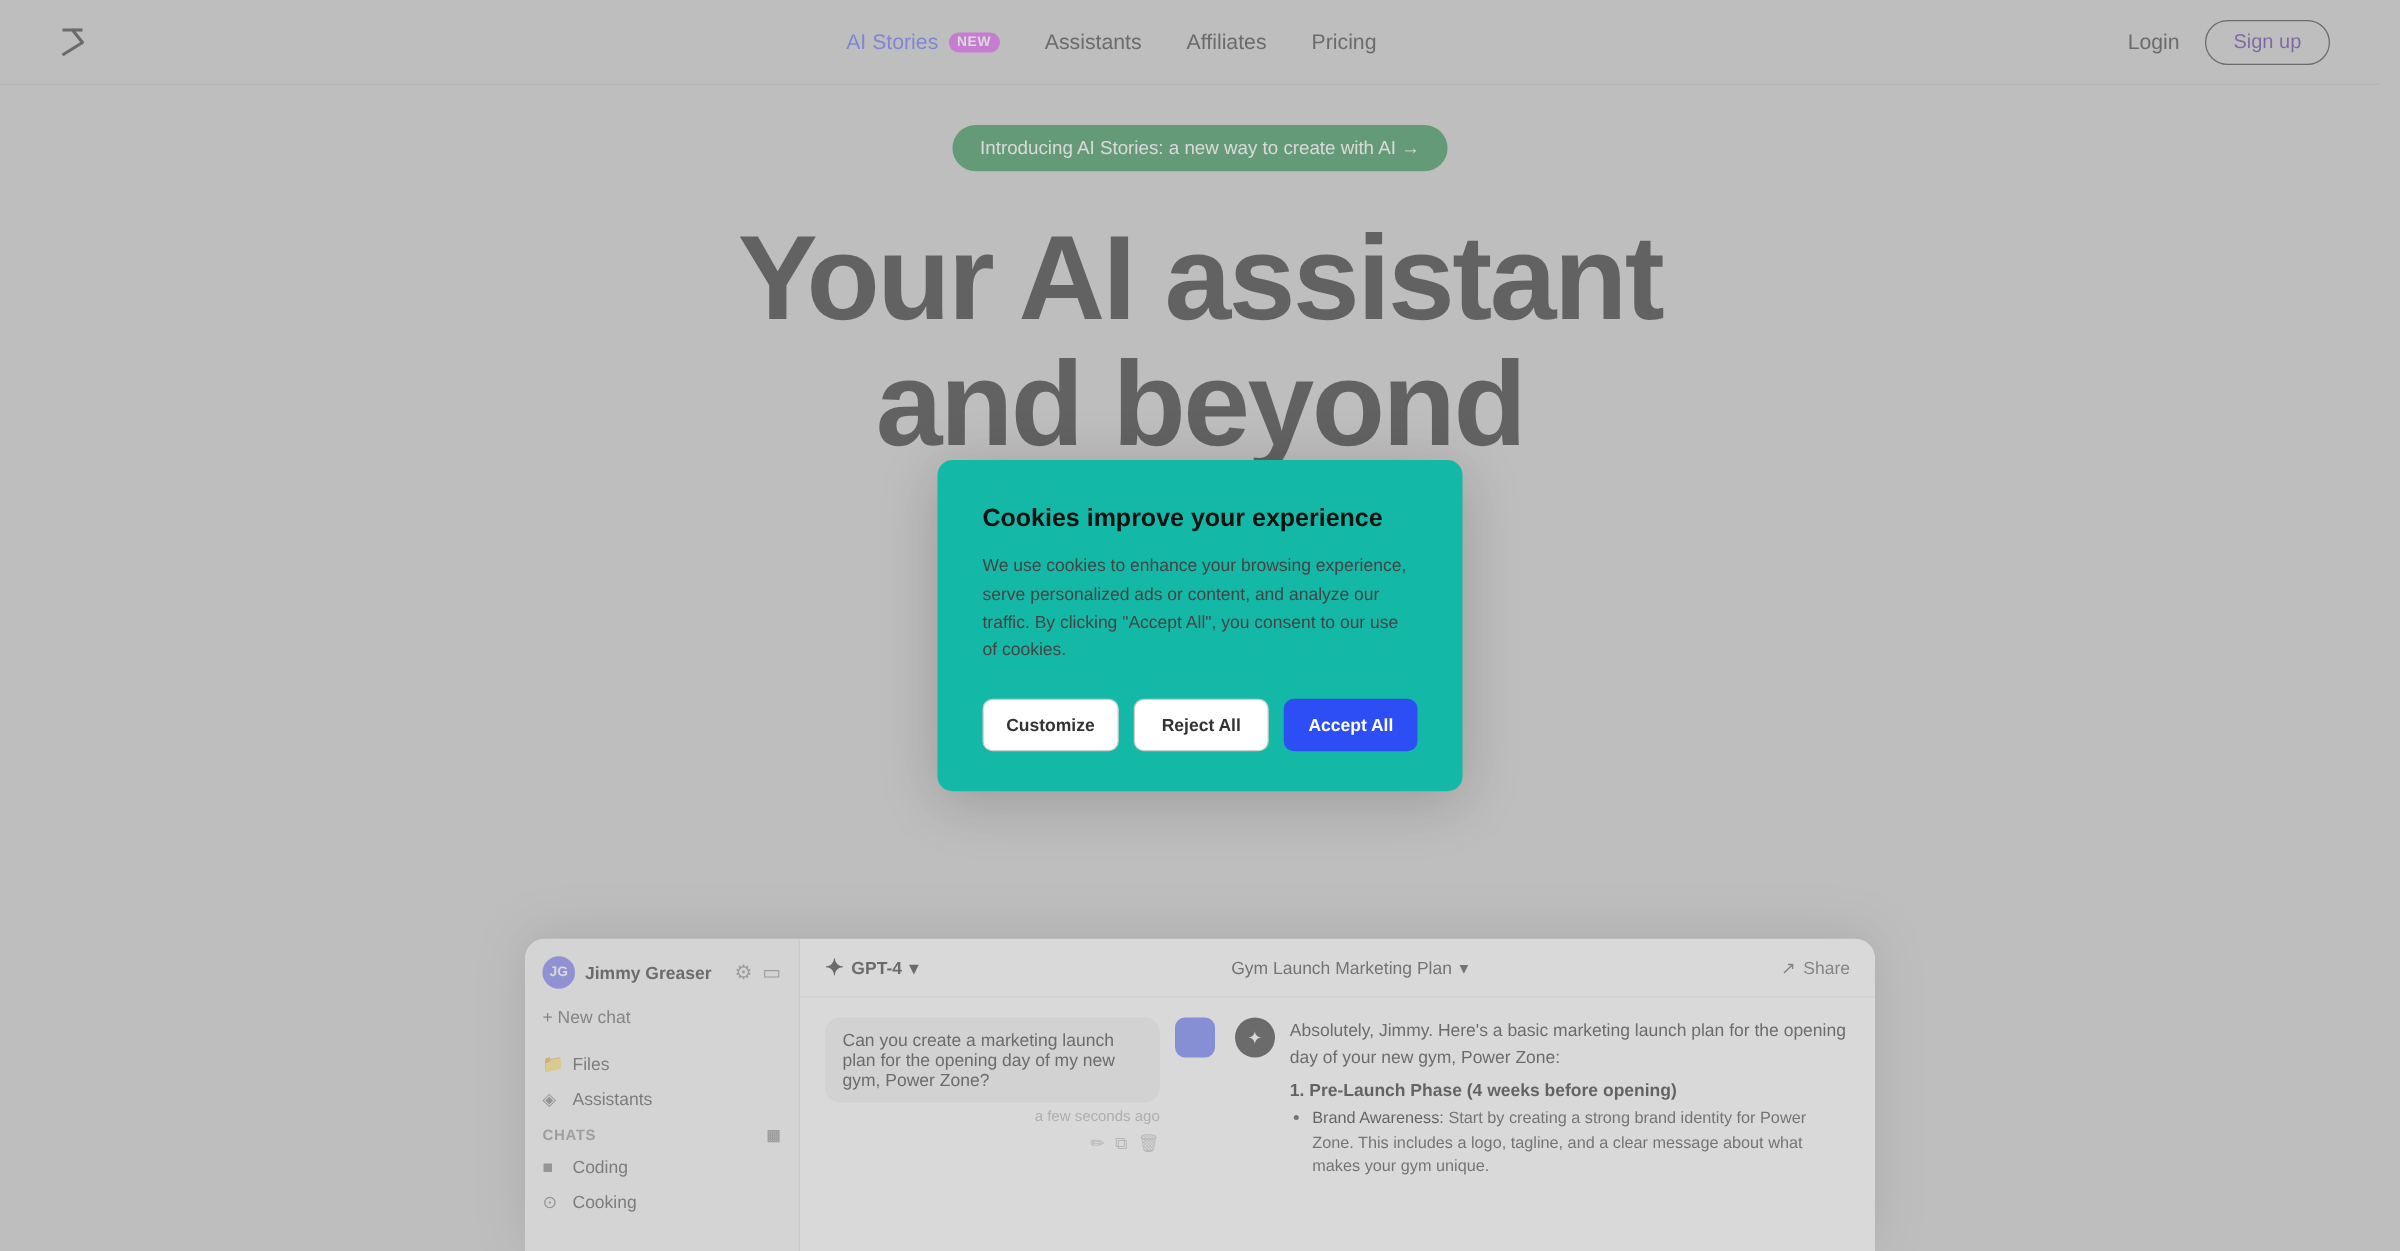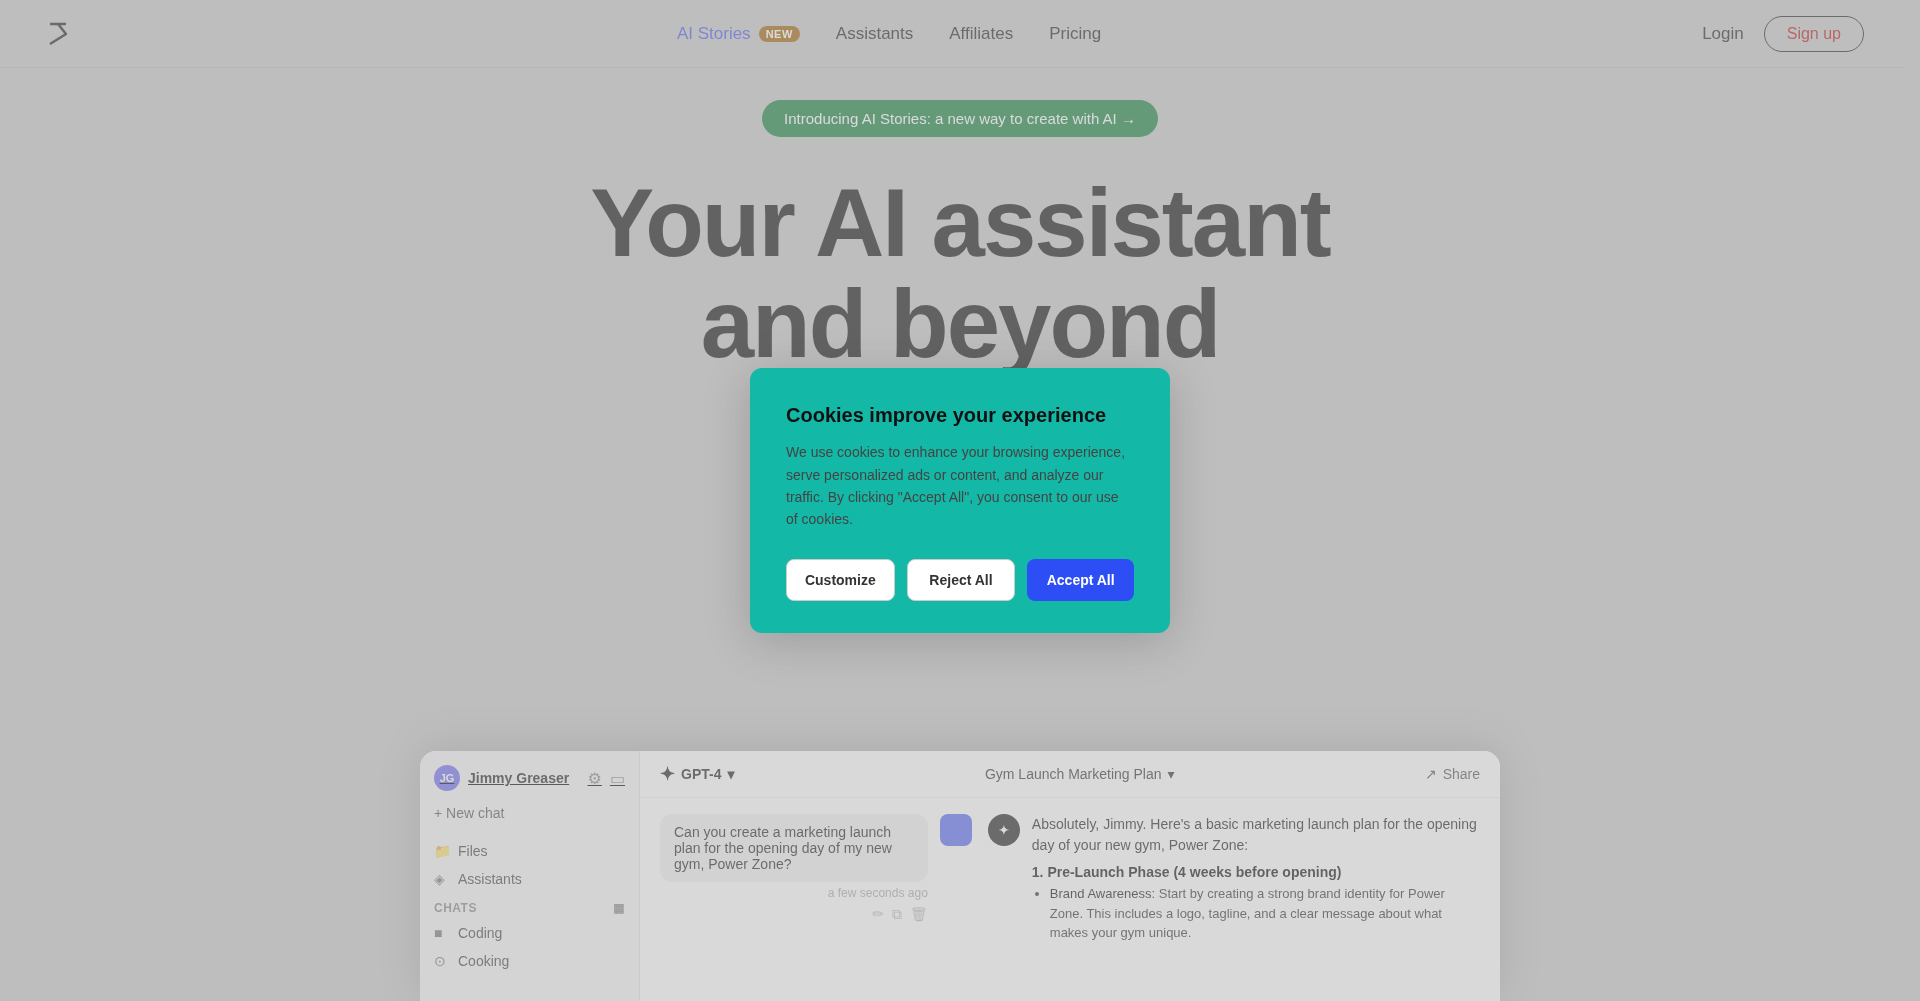--- a/index.html
+++ b/index.html
@@ -11,28 +11,28 @@
       display: flex; align-items: center; justify-content: space-between;
       padding: 0 40px; background: rgba(200,200,200,0.9); z-index: 100;
       border-bottom: 1px solid rgba(0,0,0,0.08);
     }
     .nav-logo { display: flex; align-items: center; }
     .nav-logo svg { width: 36px; height: 36px; }
     .nav-links { display: flex; align-items: center; gap: 36px; }
     .nav-links a { text-decoration: none; color: #222; font-size: 17px; font-weight: 500; }
     .nav-links .ai-stories { color: #4a5af0; display: flex; align-items: center; gap: 8px; }
     .nav-links .new-badge {
-      background: #a16207; color: white; font-size: 11px; font-weight: 700;
+      background: #d946ef; color: white; font-size: 11px; font-weight: 700;
       padding: 2px 7px; border-radius: 20px; letter-spacing: 0.5px;
     }
     .nav-right { display: flex; align-items: center; gap: 20px; }
     .nav-right a { text-decoration: none; color: #222; font-size: 17px; font-weight: 500; }
     .signup-btn {
       border: 1.5px solid #222; border-radius: 24px; padding: 8px 22px;
-      font-size: 16px; font-weight: 500; background: transparent; color: #b91c1c;
+      font-size: 16px; font-weight: 500; background: transparent; color: #4c1d95;
       cursor: pointer;
     }
 
     
     .hero {
       padding-top: 120px; text-align: center; position: relative;
       min-height: 540px;
     }
     .intro-pill {
       display: inline-flex; align-items: center; gap: 8px;
@@ -54,21 +54,20 @@
 
     
     .sidebar {
       width: 220px; background: #f5f5f5; border-right: 1px solid #e0e0e0;
       display: flex; flex-direction: column; padding: 0;
       flex-shrink: 0;
     }
     .sidebar-header {
       display: flex; align-items: center; justify-content: space-between;
       padding: 14px 14px 10px;
-      text-decoration: underline;
     }
     .sidebar-user { display: flex; align-items: center; gap: 8px; font-size: 14px; font-weight: 600; color: #222; }
     .avatar { width: 26px; height: 26px; border-radius: 50%; background: #6c6cf0; display: flex; align-items: center; justify-content: center; color: white; font-size: 11px; font-weight: 700; }
     .sidebar-icons { display: flex; gap: 8px; color: #888; font-size: 16px; }
     .sidebar-icons span { cursor: pointer; }
     .new-chat-btn {
       display: flex; align-items: center; gap: 6px; margin: 0 14px 12px;
       font-size: 14px; color: #555; cursor: pointer; padding: 4px 0;
     }
     .sidebar-item {

